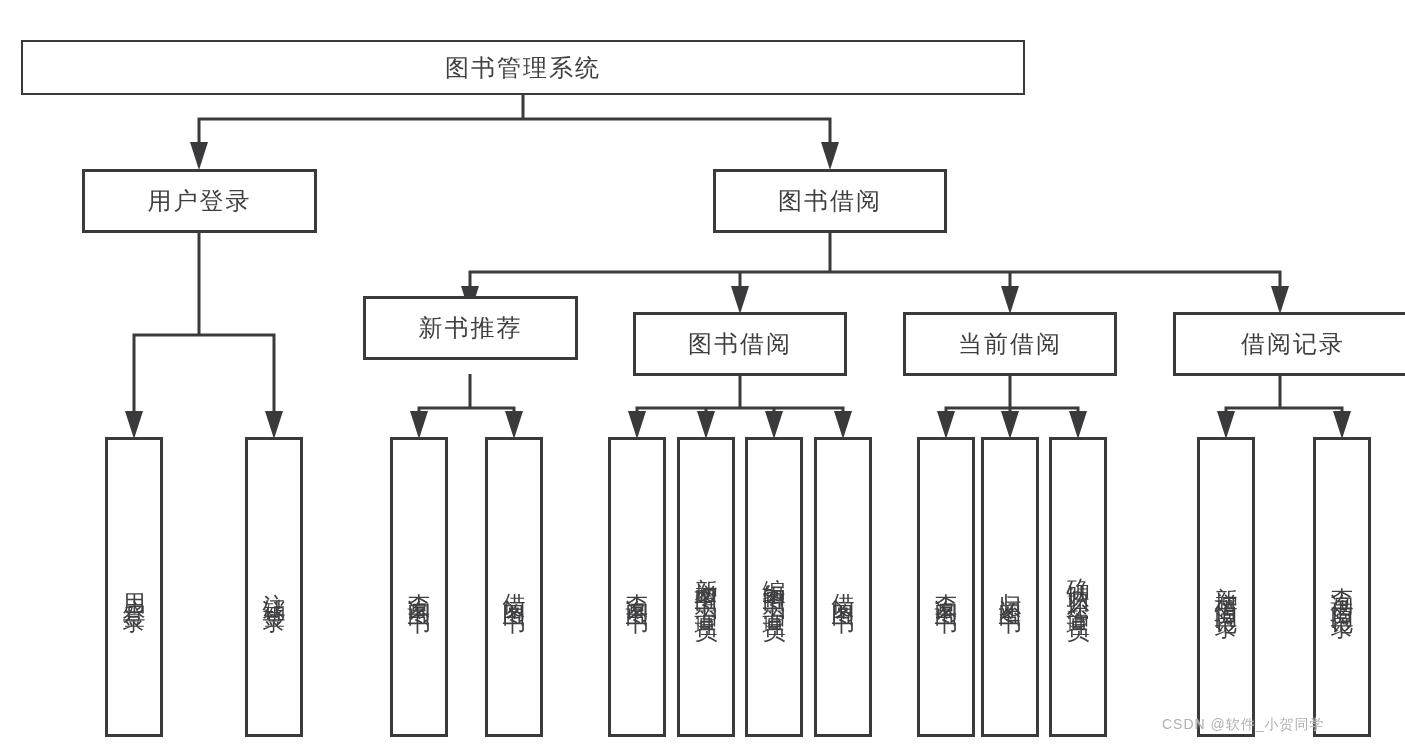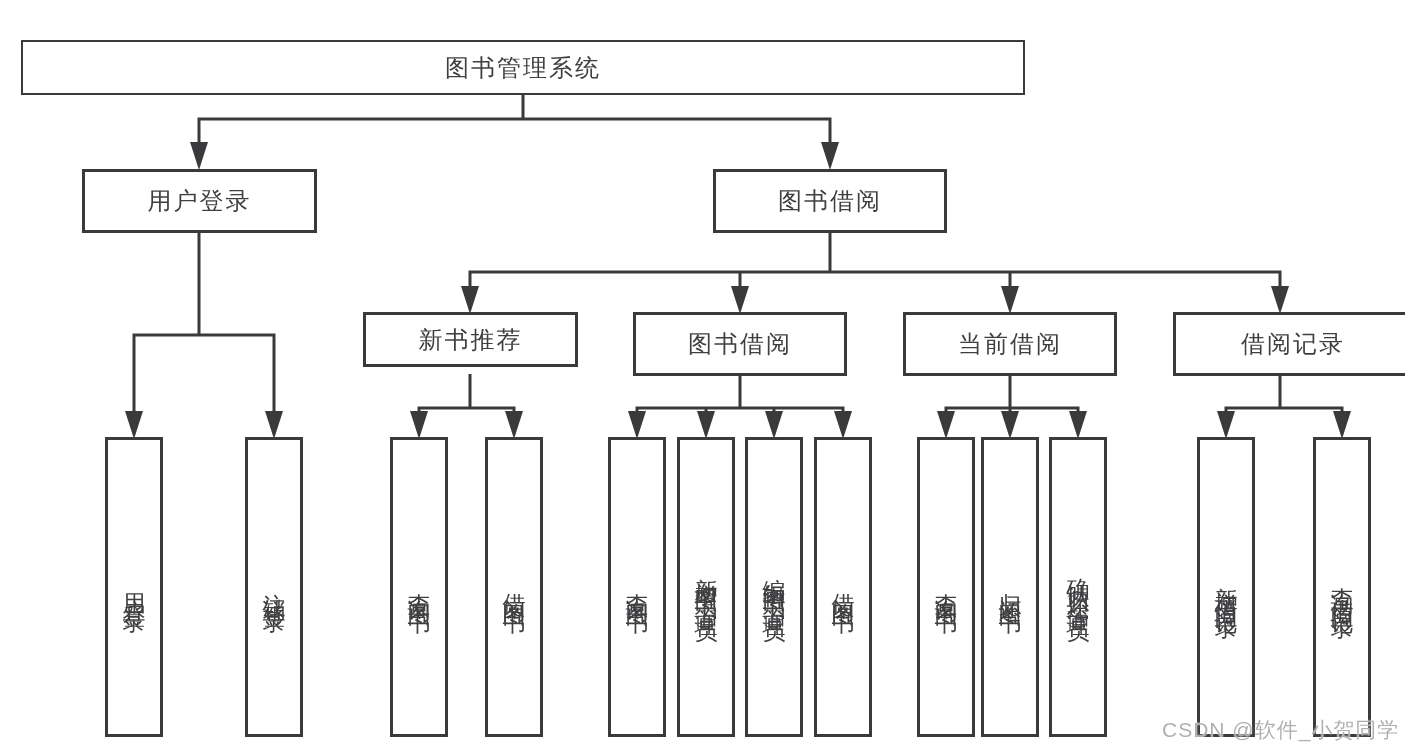--- a/index.html
+++ b/index.html
@@ -43,21 +43,21 @@
     text-orientation:mixed;
     font-size:23px;
     letter-spacing:6px;
     line-height:1;
     color:var(--text);
     white-space:nowrap;
   }
   .watermark{
     position:absolute;
     left:1162px;top:716px;
-    font-size:21px;
+    font-size:14px;
     letter-spacing:1px;
     color:var(--wm);
     text-shadow:0 0 2px #ffffff;
     z-index:3;
     white-space:nowrap;
   }
   path.wire{stroke:var(--line);stroke-width:3;fill:none;stroke-linejoin:miter;}
   polygon.arrow{fill:var(--line);stroke:none;}
 </style>
 </head>
@@ -99,21 +99,21 @@
     <path class="wire" d="M1280 374 V408 M1226 413 V408 H1342 V413"></path>
     <polygon class="arrow" points="1217,411 1235,411 1226,439"></polygon>
     <polygon class="arrow" points="1333,411 1351,411 1342,439"></polygon>
   </svg>
 
   <div class="box root" style="left:21px;top:13px;width:1004px;height:55px;margin-top:27px;">图书管理系统</div>
 
   <div class="box" style="left:82px;top:169px;width:235px;height:64px;">用户登录</div>
   <div class="box" style="left:713px;top:169px;width:234px;height:64px;">图书借阅</div>
 
-  <div class="box" style="left:363px;top:312px;width:215px;height:55px;">新书推荐</div>
+  <div class="box" style="left:363px;top:296px;width:215px;height:64px;">新书推荐</div>
   <div class="box" style="left:633px;top:312px;width:214px;height:64px;font-family:Liberation Mono, monospace;">图书借阅</div>
   <div class="box" style="left:903px;top:312px;width:214px;height:64px;">当前借阅</div>
   <div class="box" style="left:1173px;top:312px;width:240px;height:64px;">借阅记录</div>
 
   <div class="vbox" style="left:105px;">
     <span>用户登录</span>
   </div>
   <div class="vbox" style="left:245px;">
     <span>注销登录</span>
   </div>

